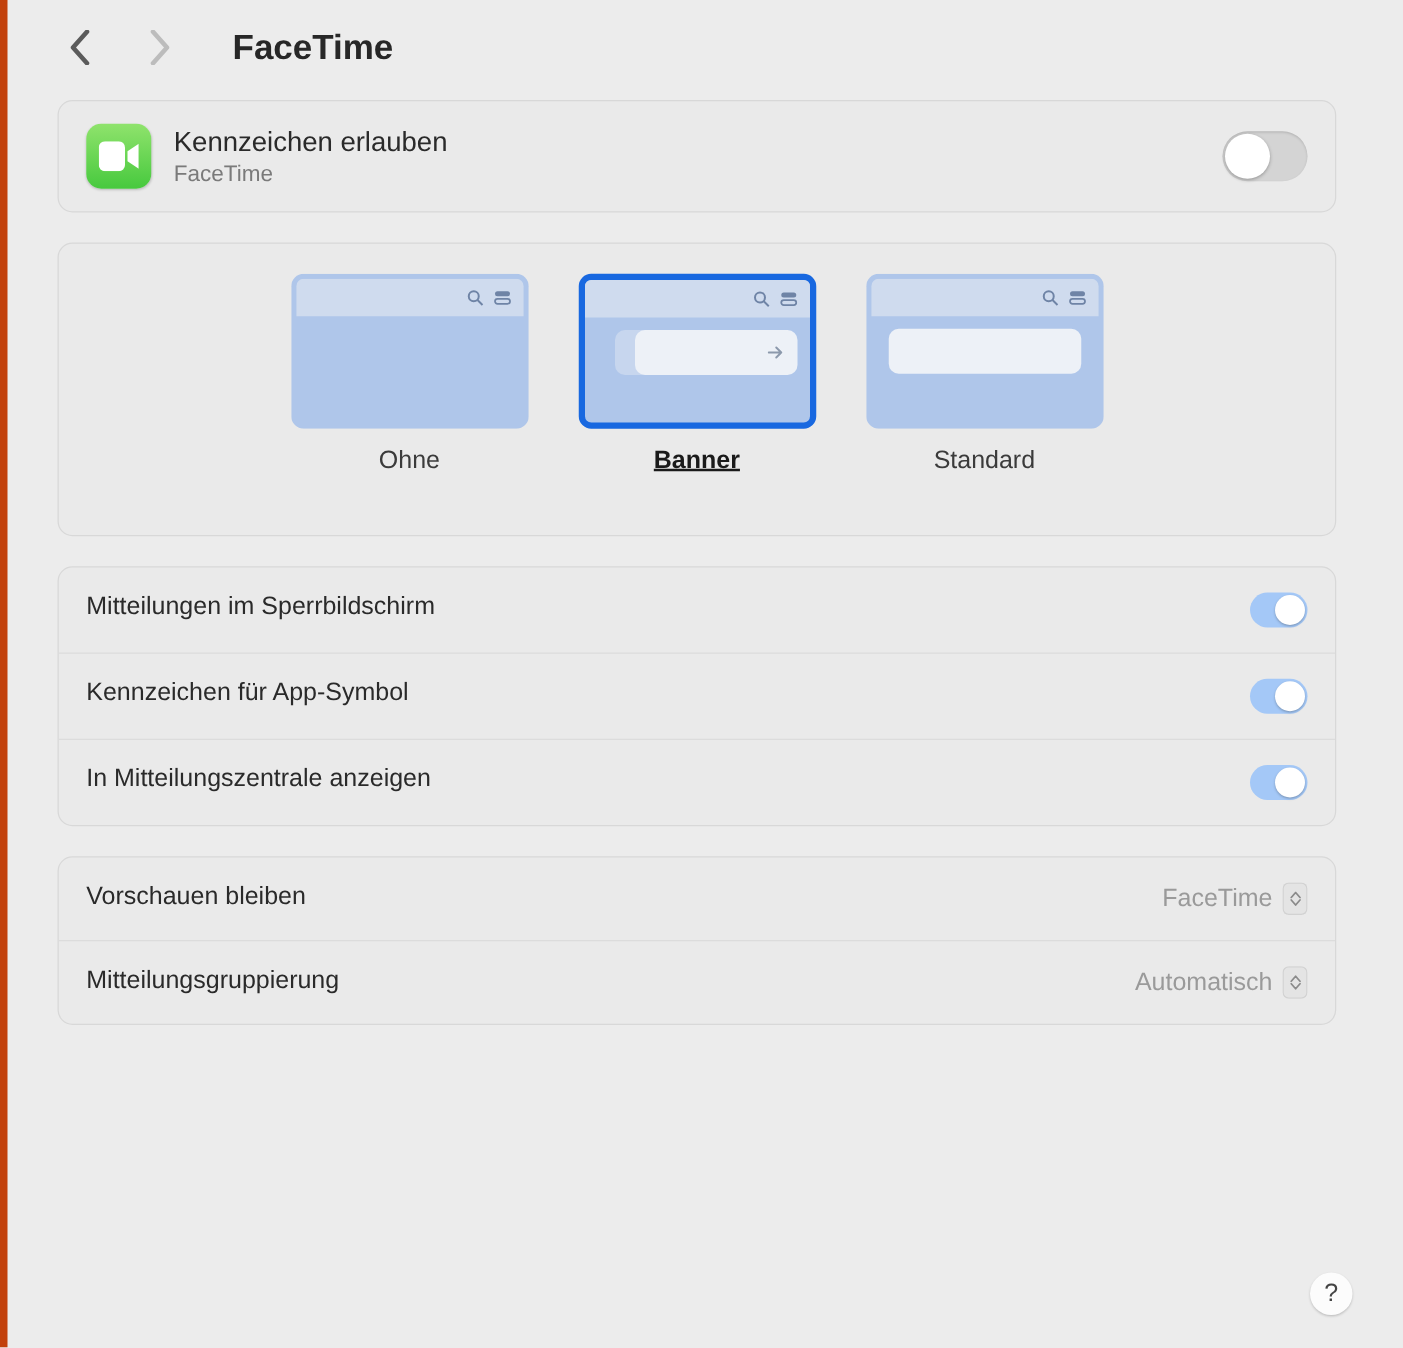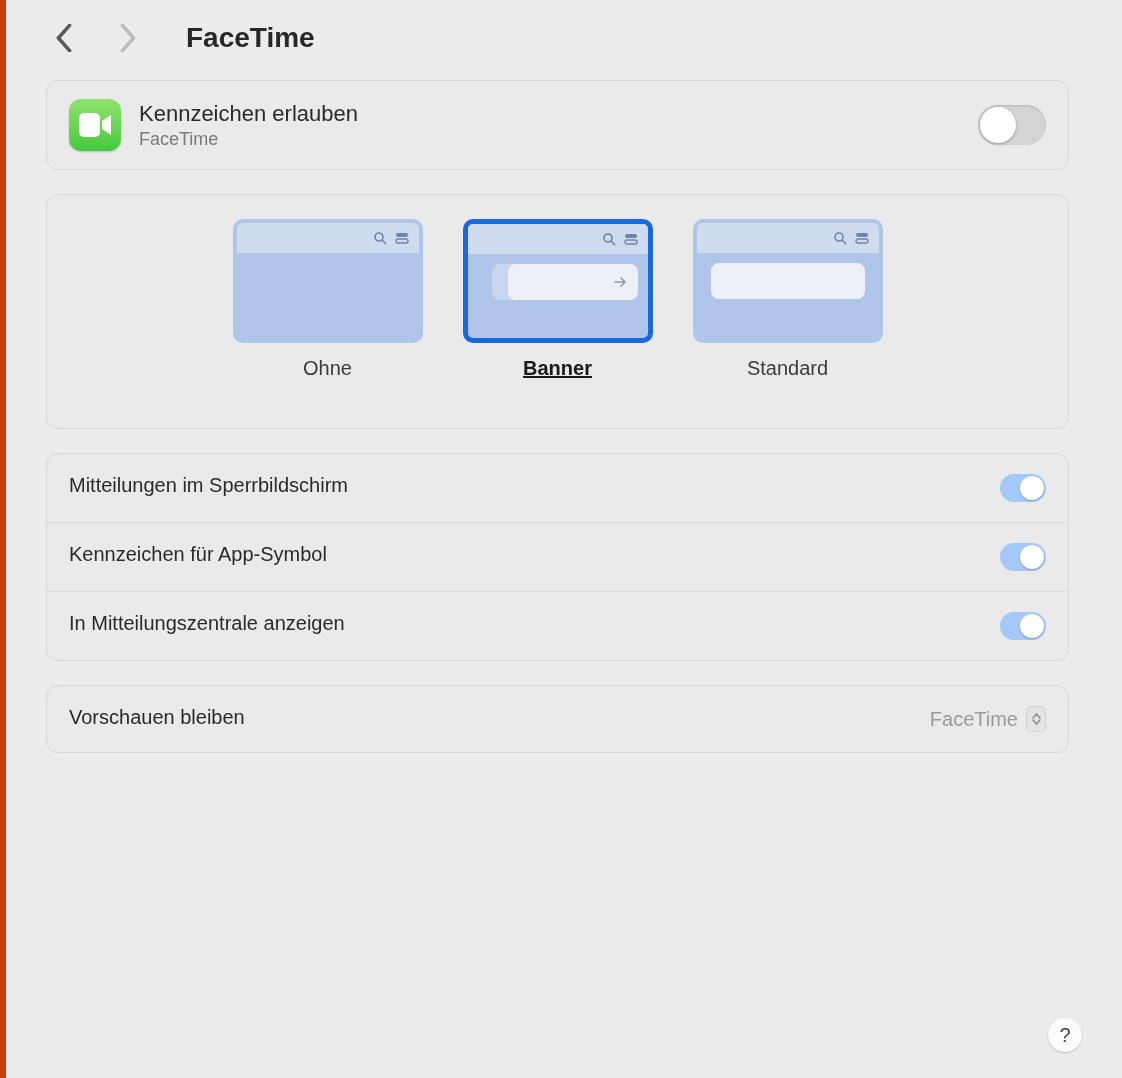--- a/index.html
+++ b/index.html
@@ -337,19 +337,33 @@
         <span class="stepper">
           <svg viewBox="0 0 9 6">
               <path d="M1 5 L4.5 1 L8 5" stroke="#8a8a8a" stroke-width="1.4" fill="none" stroke-linecap="round" stroke-linejoin="round"></path>
             </svg>
           <svg viewBox="0 0 9 6">
               <path d="M1 1 L4.5 5 L8 1" stroke="#8a8a8a" stroke-width="1.4" fill="none" stroke-linecap="round" stroke-linejoin="round"></path>
             </svg>
         </span>
       </div>
     </div>
+    <div class="list-row">
+      <div class="list-label">Mitteilungsgruppierung</div>
+      <div class="select-value">
+        <span>Automatisch</span>
+        <span class="stepper">
+          <svg viewBox="0 0 9 6">
+              <path d="M1 5 L4.5 1 L8 5" stroke="#8a8a8a" stroke-width="1.4" fill="none" stroke-linecap="round" stroke-linejoin="round"></path>
+            </svg>
+          <svg viewBox="0 0 9 6">
+              <path d="M1 1 L4.5 5 L8 1" stroke="#8a8a8a" stroke-width="1.4" fill="none" stroke-linecap="round" stroke-linejoin="round"></path>
+            </svg>
+        </span>
+      </div>
+    </div>
   </div>
 
   <div class="help-button">
     <span>?</span>
   </div>
 
 </div>
 
 </body></html>

